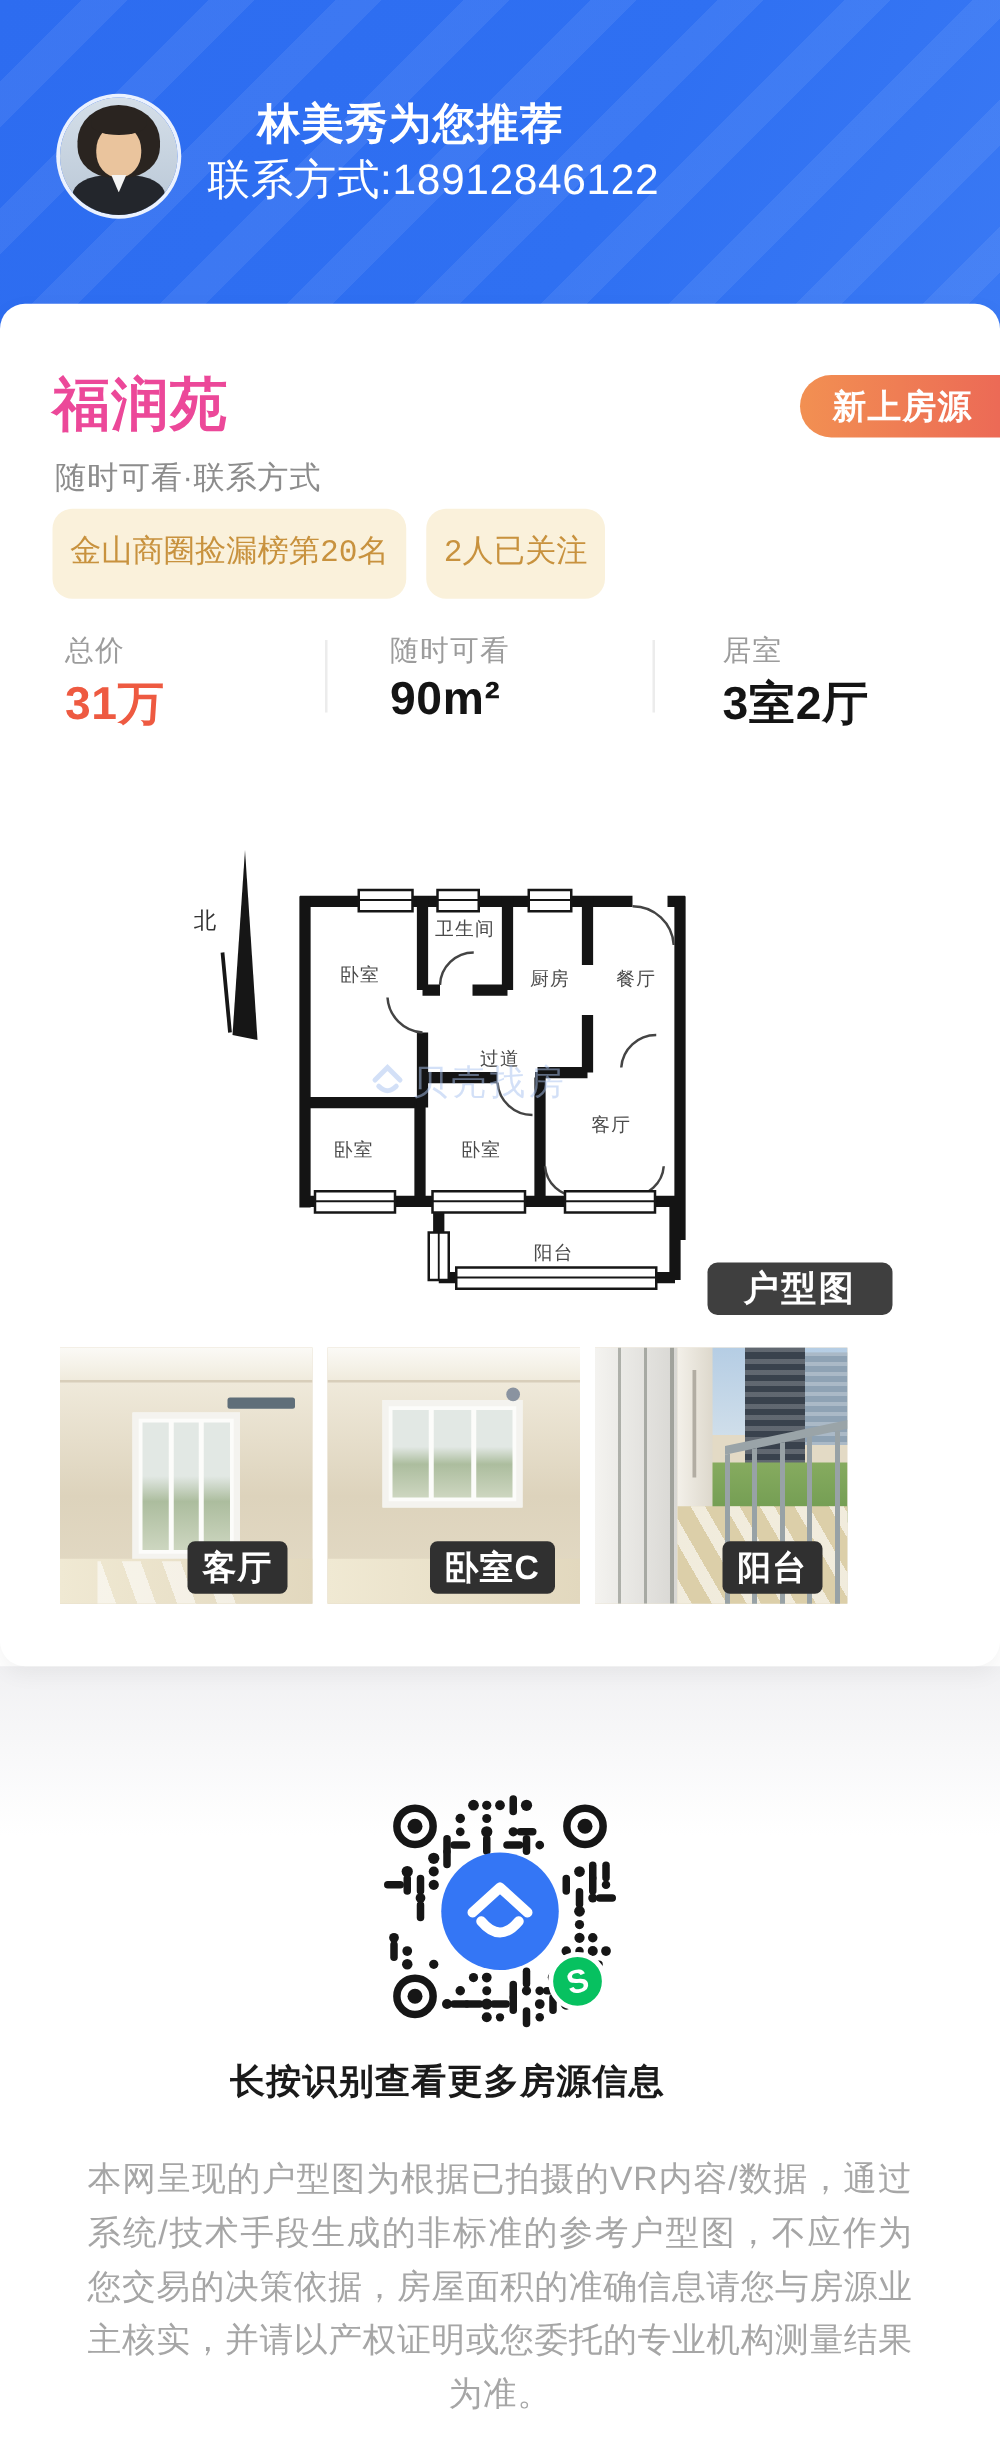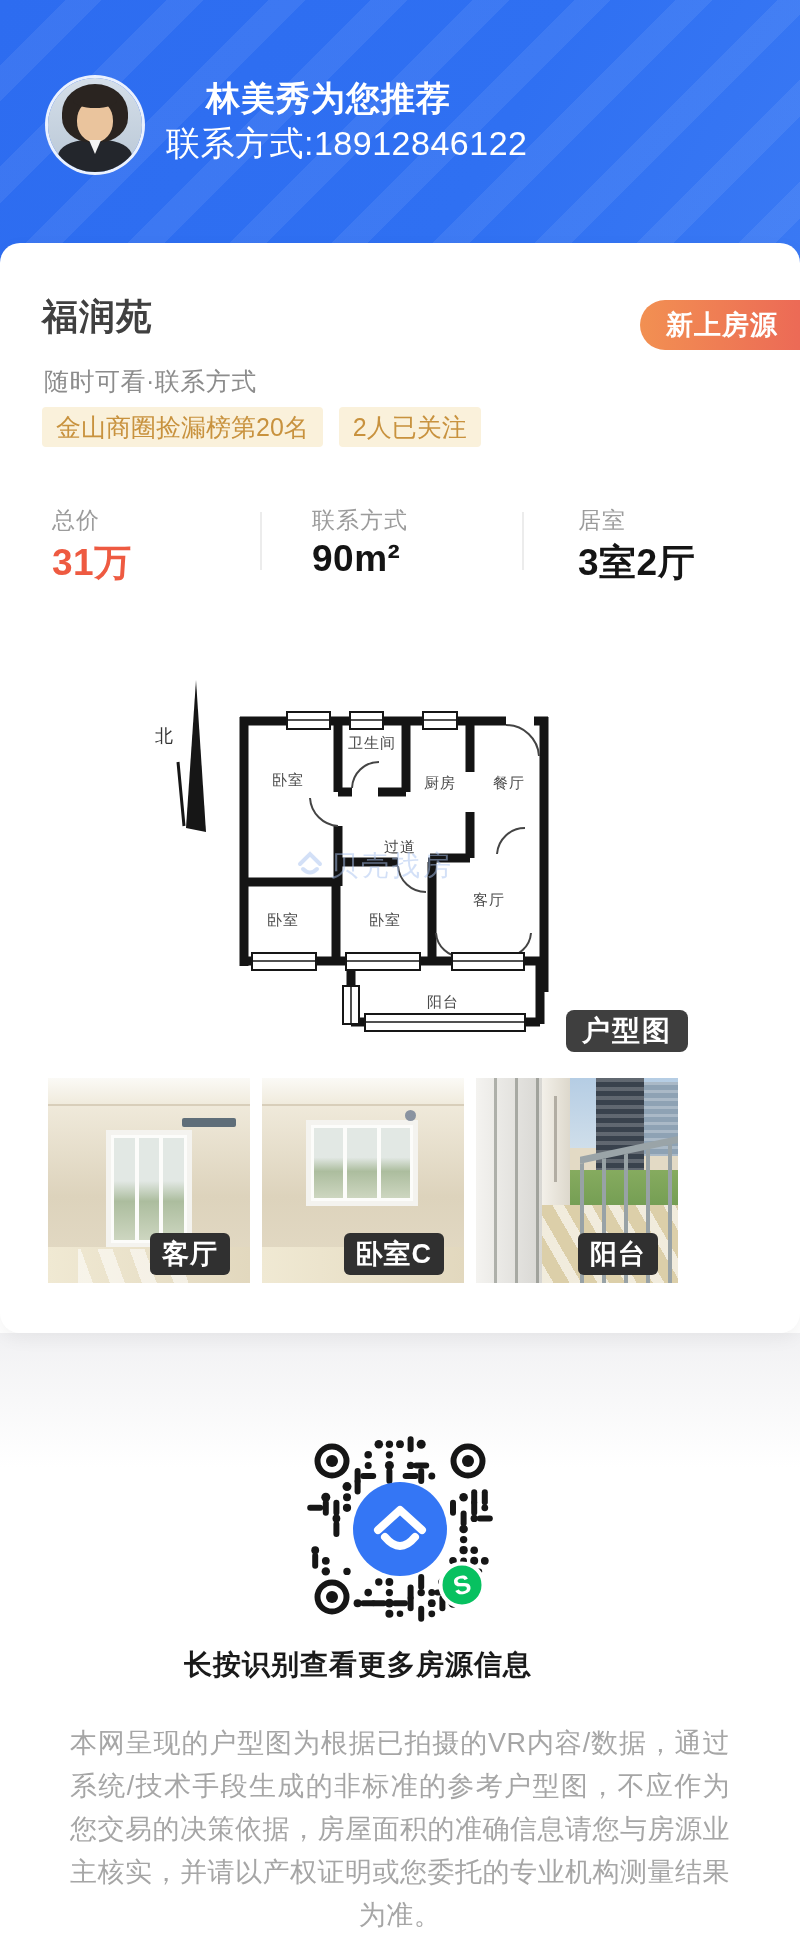--- a/index.html
+++ b/index.html
@@ -18,37 +18,37 @@
   .avatar .fringe{position:absolute;left:25px;top:14px;width:44px;height:16px;border-radius:0 0 60% 60%;background:#2a2420;}
   .avatar .body{position:absolute;left:10px;top:62px;width:74px;height:40px;border-radius:40% 40% 0 0;background:#23262c;}
   .avatar .collar{position:absolute;left:41px;top:62px;width:12px;height:14px;background:#f4f4f4;clip-path:polygon(0 0,100% 0,50% 100%);}
   .agent-name{position:absolute;left:166px;top:76px;color:#fff;font-size:34px;font-weight:800;letter-spacing:1px;margin-left:40px;}
   .agent-phone{position:absolute;left:166px;top:121px;color:#fff;font-size:34px;font-weight:400;letter-spacing:.5px;}
   
   .card{position:absolute;left:0;top:243px;width:800px;height:1090px;background:#fff;border-radius:20px;
         box-shadow:0 6px 18px rgba(0,0,0,.05);}
   .below-bg{position:absolute;left:0;top:1333px;width:800px;height:150px;
         background:linear-gradient(180deg,#f1f1f3 0%,#ffffff 90%);}
-  .listing-title{position:absolute;left:42px;top:293px;font-size:36px;font-weight:900;color:#404040;letter-spacing:1px;text-align:center;}
+  .listing-title{position:absolute;left:42px;top:293px;font-size:46px;font-weight:900;color:#ec4899;letter-spacing:1px;text-align:center;}
   .new-badge{position:absolute;right:0;top:300px;height:50px;line-height:50px;padding:0 22px 0 26px;
         border-radius:26px 0 0 26px;background:linear-gradient(90deg,#f29052,#ec6a56);
         color:#fff;font-size:27px;font-weight:700;letter-spacing:1px;}
   .listing-subtitle{position:absolute;left:44px;top:365px;font-size:25px;color:#8c8c8c;letter-spacing:.5px;}
   .tags{position:absolute;left:42px;top:407px;display:flex;gap:16px;}
-  .tag{height:40px;line-height:40px;padding:0 14px;background:#faf1db;color:#c8923e;
-       font-size:25px;border-radius:4px;white-space:nowrap;}
+  .tag{height:40px;line-height:40px;padding:16px 14px;background:#faf1db;color:#c8923e;
+       font-size:25px;border-radius:16px;white-space:nowrap;font-family:Liberation Mono, monospace;}
   .stat-label{position:absolute;top:505px;font-size:23px;color:#9c9c9c;letter-spacing:1px;}
   .stat-value{position:absolute;top:538px;font-size:37px;font-weight:800;color:#141414;letter-spacing:.5px;}
   .sl1,.sv1{left:52px;} .sl2,.sv2{left:312px;} .sl3,.sv3{left:578px;}
   .sv1{color:#ee5a41;}
   .stat-divider{position:absolute;top:512px;width:2px;height:58px;background:#ececec;}
   .sd1{left:260px;} .sd2{left:522px;}
   
   .plan-svg{position:absolute;left:140px;top:672px;}
-  .plan-badge{position:absolute;left:566px;top:1010px;height:42px;line-height:42px;padding:0 16px;
+  .plan-badge{position:absolute;left:566px;top:1010px;height:42px;line-height:42px;padding:0 29px;
         background:#3f3f3f;color:#fff;font-size:28px;font-weight:700;border-radius:8px;letter-spacing:2px;}
   
   .photos{position:absolute;left:48px;top:1078px;display:flex;gap:12px;}
   .photo{position:relative;width:202px;height:205px;overflow:hidden;background:#e3dac5;}
   .photo-tag{position:absolute;bottom:8px;right:20px;background:#303030;color:#fff;
         font-size:27px;font-weight:700;padding:3px 12px;border-radius:6px;letter-spacing:1px;white-space:nowrap;}
   .ceil{position:absolute;left:0;top:0;right:0;height:26px;background:linear-gradient(#fbfaf6,#f0ebdd);border-bottom:2px solid #d8ceba;}
   .wall{position:absolute;inset:0;background:linear-gradient(180deg,#efe9da 14%,#ddd3bc 58%,#e4dbc6 100%);}
   .floor{position:absolute;left:0;right:0;bottom:0;height:36px;
         background:linear-gradient(90deg,#f0e9d3,#e2d8be);}
@@ -112,21 +112,21 @@
   <div class="listing-subtitle">随时可看·联系方式</div>
 
   <div class="tags">
     <span class="tag">金山商圈捡漏榜第20名</span>
     <span class="tag">2人已关注</span>
   </div>
 
   <div class="stat-label sl1">总价</div>
   <div class="stat-value sv1">31万</div>
   <div class="stat-divider sd1"></div>
-  <div class="stat-label sl2">联系方式</div>
+  <div class="stat-label sl2">随时可看</div>
   <div class="stat-value sv2">90m²</div>
   <div class="stat-divider sd2"></div>
   <div class="stat-label sl3">居室</div>
   <div class="stat-value sv3">3室2厅</div>
 
   <svg class="plan-svg" width="430" height="372" viewBox="140 672 430 372" xmlns="http://www.w3.org/2000/svg">
 
     <g>
       <polygon points="196,680 206,832 186,828" fill="#161616"></polygon>
       <line x1="178" y1="762" x2="184" y2="826" stroke="#161616" stroke-width="3"></line>

